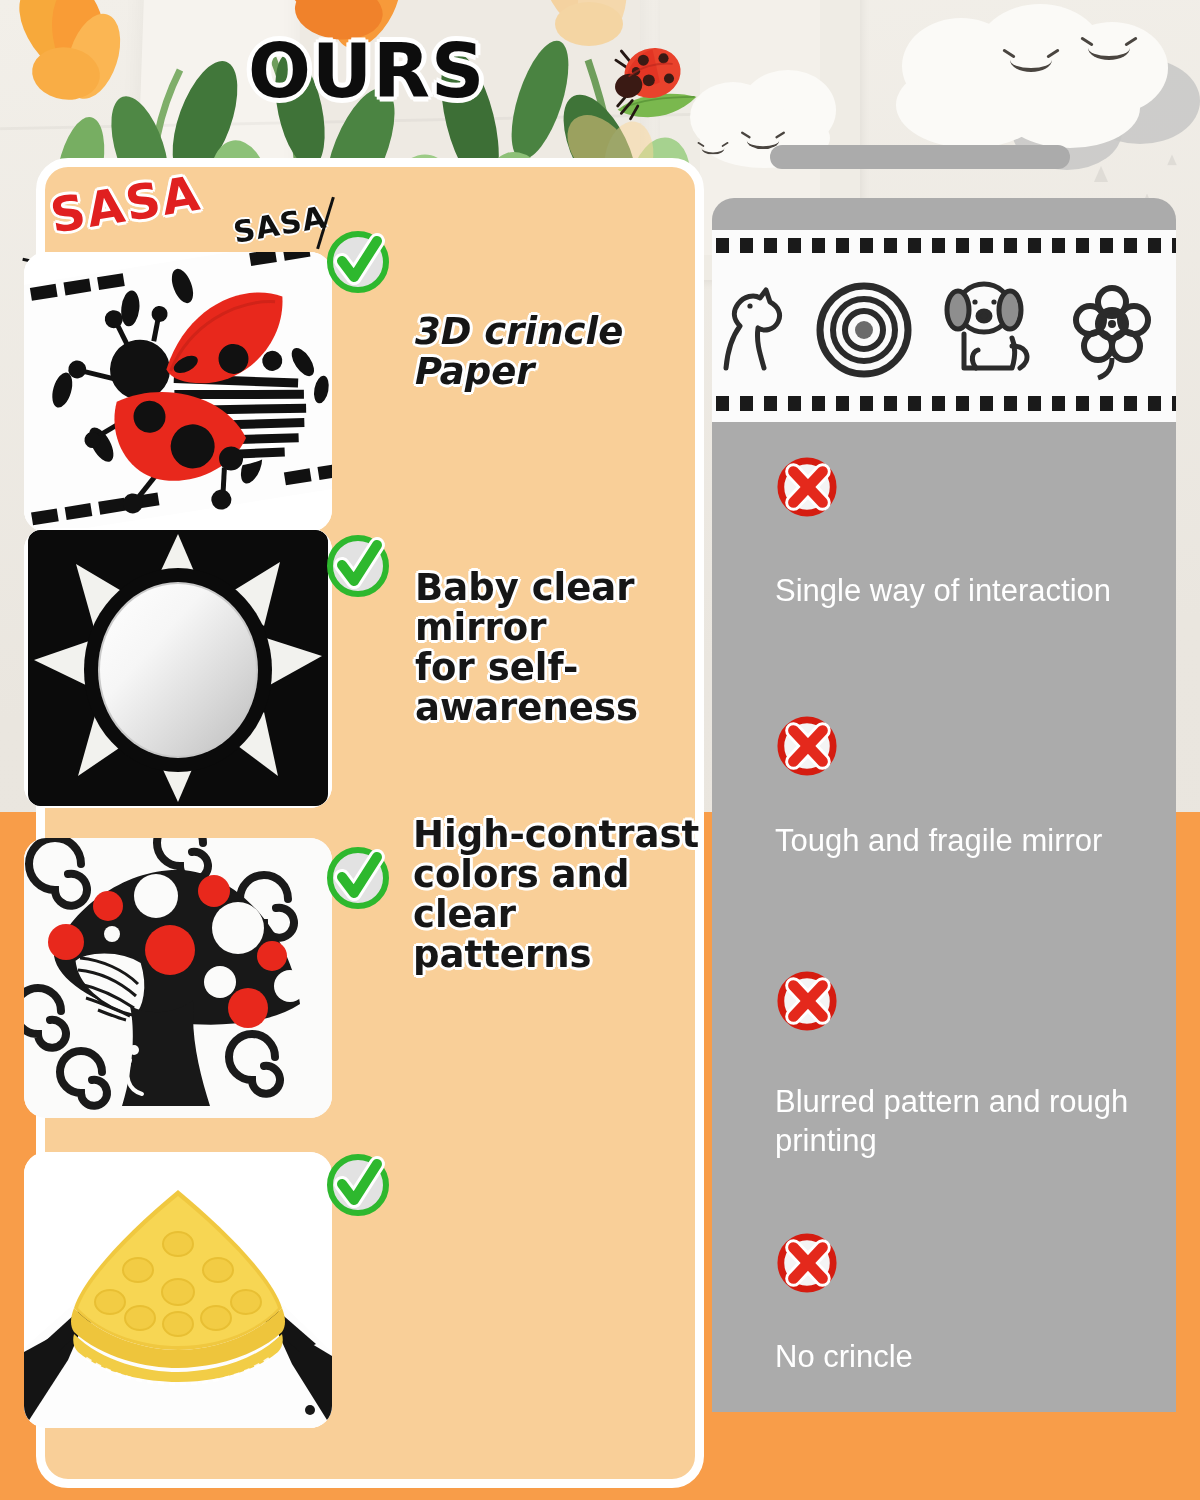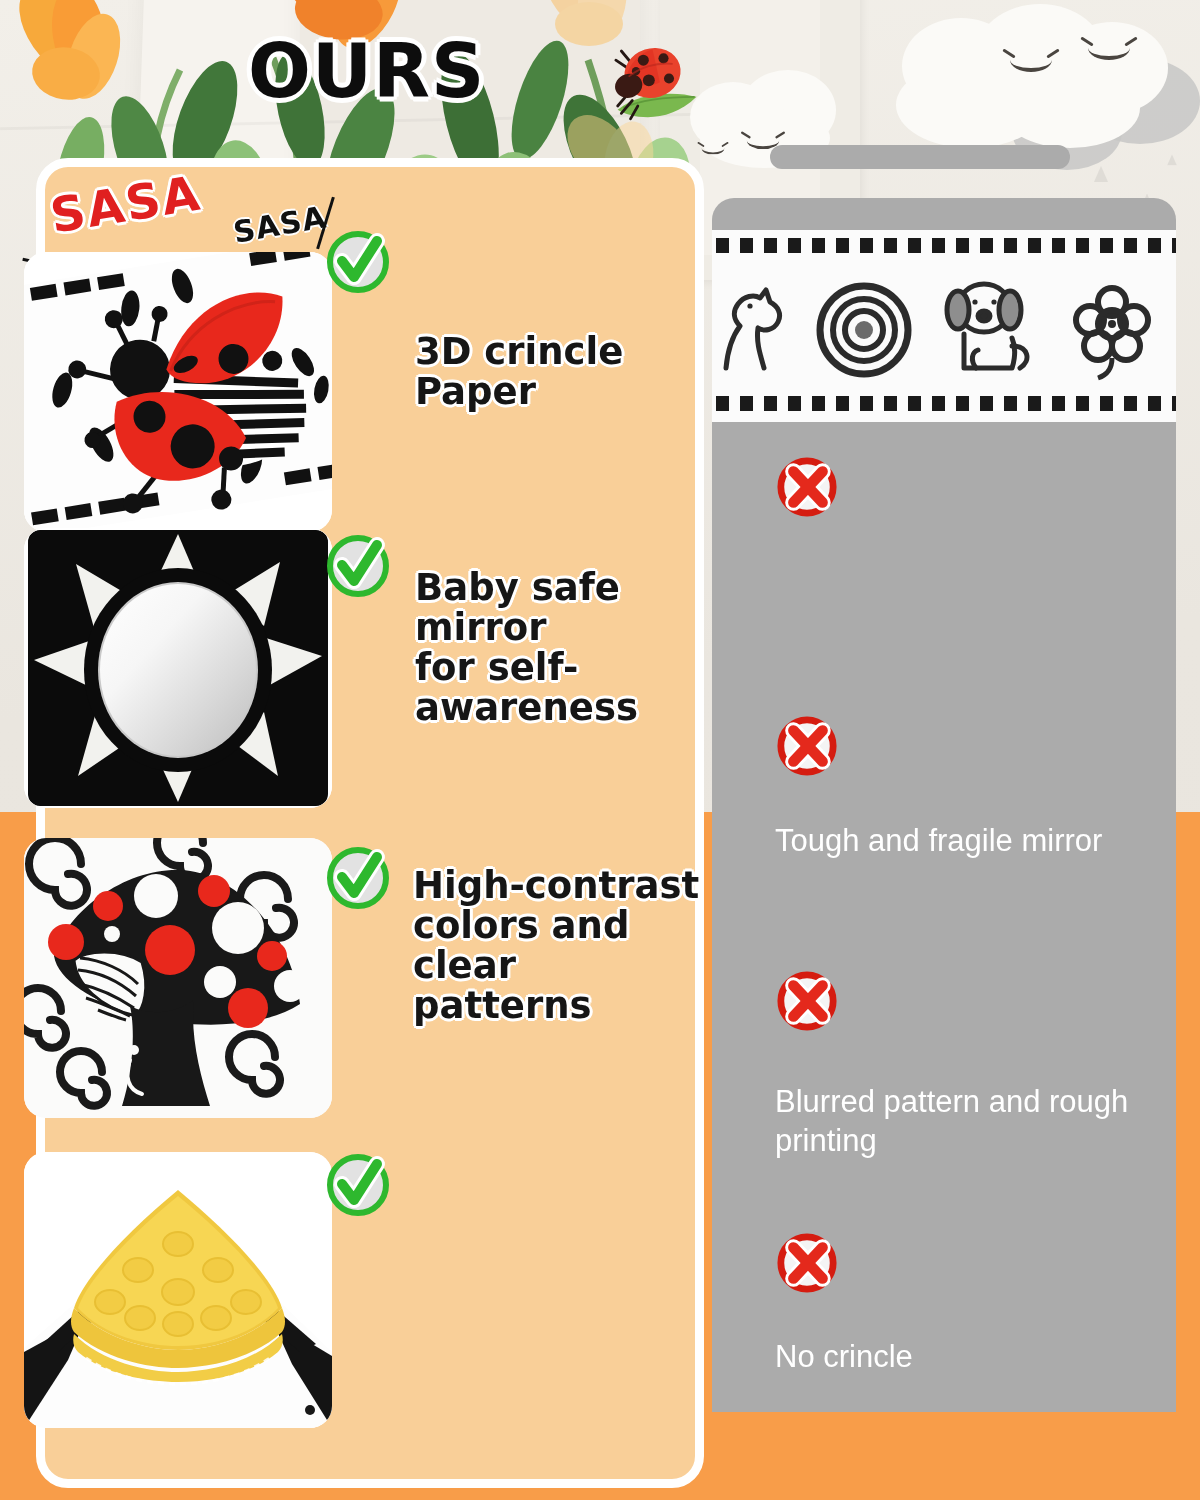--- a/index.html
+++ b/index.html
@@ -278,20 +278,22 @@
     <circle cx="32" cy="32" r="27" fill="#f4f4f4" stroke="#d51c10" stroke-width="7"></circle>
     <g stroke="#ffffff" stroke-width="17" stroke-linecap="round">
         <path d="M18 16 L48 48"></path>
         <path d="M48 16 L18 48"></path>
       </g>
     <g stroke="#e4291c" stroke-width="11" stroke-linecap="round">
         <path d="M18 16 L48 48"></path>
         <path d="M48 16 L18 48"></path>
       </g>
   </svg>
+  <div class="others-label" style="top:572px;">Single way of
+interaction</div>
 
   <svg class="others-x" style="left:776px;top:715px;" viewBox="0 0 64 64">
     <circle cx="32" cy="32" r="27" fill="#f4f4f4" stroke="#d51c10" stroke-width="7"></circle>
     <g stroke="#ffffff" stroke-width="17" stroke-linecap="round">
         <path d="M18 16 L48 48"></path>
         <path d="M48 16 L18 48"></path>
       </g>
     <g stroke="#e4291c" stroke-width="11" stroke-linecap="round">
         <path d="M18 16 L48 48"></path>
         <path d="M48 16 L18 48"></path>
@@ -403,21 +405,21 @@
         <circle cx="214" cy="116" r="15" fill="#111"></circle>
         <circle cx="252" cy="124" r="10" fill="#111"></circle>
       </g>
     </svg>
   </div>
   <svg class="check" style="left:325px;top:229px;" viewBox="0 0 66 66">
     <circle cx="33" cy="33" r="28" fill="#e2e2e2" stroke="#2eb82e" stroke-width="6"></circle>
     <path d="M17 32 L29 48 L52 12" stroke="#ffffff" stroke-width="16" fill="none" stroke-linecap="round" stroke-linejoin="round"></path>
     <path d="M17 32 L29 48 L52 12" stroke="#2eb82e" stroke-width="10" fill="none" stroke-linecap="round" stroke-linejoin="round"></path>
   </svg>
-  <div class="ours-label" style="top:332px;white-space:pre-line;">3D crincle
+  <div class="ours-label" style="top:312px;white-space:pre-line;font-style:italic;">3D crincle
 Paper</div>
 
   <div class="thumb" style="top:528px;">
     <svg class="thumb-inner" viewBox="0 0 308 280" preserveAspectRatio="xMidYMid slice">
       <rect width="308" height="280" fill="#ffffff"></rect>
       <rect x="4" y="2" width="300" height="276" rx="12" fill="#0b0b0b"></rect>
       <g fill="#f2f2ee">
         <polygon points="154,6 178,62 128,62"></polygon>
         <polygon points="154,274 178,218 128,218"></polygon>
         <polygon points="10,132 68,112 68,160"></polygon>
@@ -438,21 +440,21 @@
         </linearGradient>
       </defs>
       <ellipse cx="154" cy="142" rx="78" ry="86" fill="url(#mirg)"></ellipse>
     </svg>
   </div>
   <svg class="check" style="left:325px;top:533px;" viewBox="0 0 66 66">
     <circle cx="33" cy="33" r="28" fill="#e2e2e2" stroke="#2eb82e" stroke-width="6"></circle>
     <path d="M17 32 L29 48 L52 12" stroke="#ffffff" stroke-width="16" fill="none" stroke-linecap="round" stroke-linejoin="round"></path>
     <path d="M17 32 L29 48 L52 12" stroke="#2eb82e" stroke-width="10" fill="none" stroke-linecap="round" stroke-linejoin="round"></path>
   </svg>
-  <div class="ours-label" style="top:568px;white-space:pre-line;">Baby safe
+  <div class="ours-label" style="top:568px;white-space:pre-line;">Baby clear
 mirror
 for self-
 awareness</div>
 
   <div class="thumb" style="top:838px;">
     <svg class="thumb-inner" viewBox="0 0 308 280" preserveAspectRatio="xMidYMid slice">
       <rect width="308" height="280" fill="#fbfbfa"></rect>
       <g fill="none" stroke="#1a1a1a" stroke-width="8" stroke-linecap="round">
         <path d="M44 36 a16 16 0 1 1 -13 16 a26 26 0 1 1 26 -26"></path>
         <path d="M168 14 a14 14 0 1 1 -12 14 a23 23 0 1 1 23 -23"></path>
@@ -488,21 +490,21 @@
       <path d="M106 168 C112 196 108 236 98 268 L186 268 C176 236 166 198 170 162 C150 176 126 178 106 168 Z" fill="#181818"></path>
       <circle cx="110" cy="212" r="5" fill="#fbfbfa"></circle>
       <path d="M106 222 C100 238 104 252 118 256" stroke="#fbfbfa" stroke-width="4" fill="none" stroke-linecap="round"></path>
     </svg>
   </div>
   <svg class="check" style="left:325px;top:845px;" viewBox="0 0 66 66">
     <circle cx="33" cy="33" r="28" fill="#e2e2e2" stroke="#2eb82e" stroke-width="6"></circle>
     <path d="M17 32 L29 48 L52 12" stroke="#ffffff" stroke-width="16" fill="none" stroke-linecap="round" stroke-linejoin="round"></path>
     <path d="M17 32 L29 48 L52 12" stroke="#2eb82e" stroke-width="10" fill="none" stroke-linecap="round" stroke-linejoin="round"></path>
   </svg>
-  <div class="ours-label" style="top:866px;left:413px;width:295px;white-space:pre-line;">High-contrast
+  <div class="ours-label" style="top:815px;left:413px;width:295px;white-space:pre-line;">High-contrast
 colors and
 clear
 patterns</div>
 
   <div class="thumb" style="top:1152px;height:276px;">
     <svg class="thumb-inner" viewBox="0 0 308 276" preserveAspectRatio="xMidYMid slice">
       <rect width="308" height="276" fill="#ffffff"></rect>
       <path d="M0 276 L0 196 L52 150 L154 112 L256 150 L308 200 L308 276 Z" fill="#fdfdfd"></path>
       <path d="M0 276 L0 200 L62 166 L44 208 Z" fill="#141414"></path>
       <path d="M308 276 L308 204 L248 168 L268 212 Z" fill="#141414"></path>

